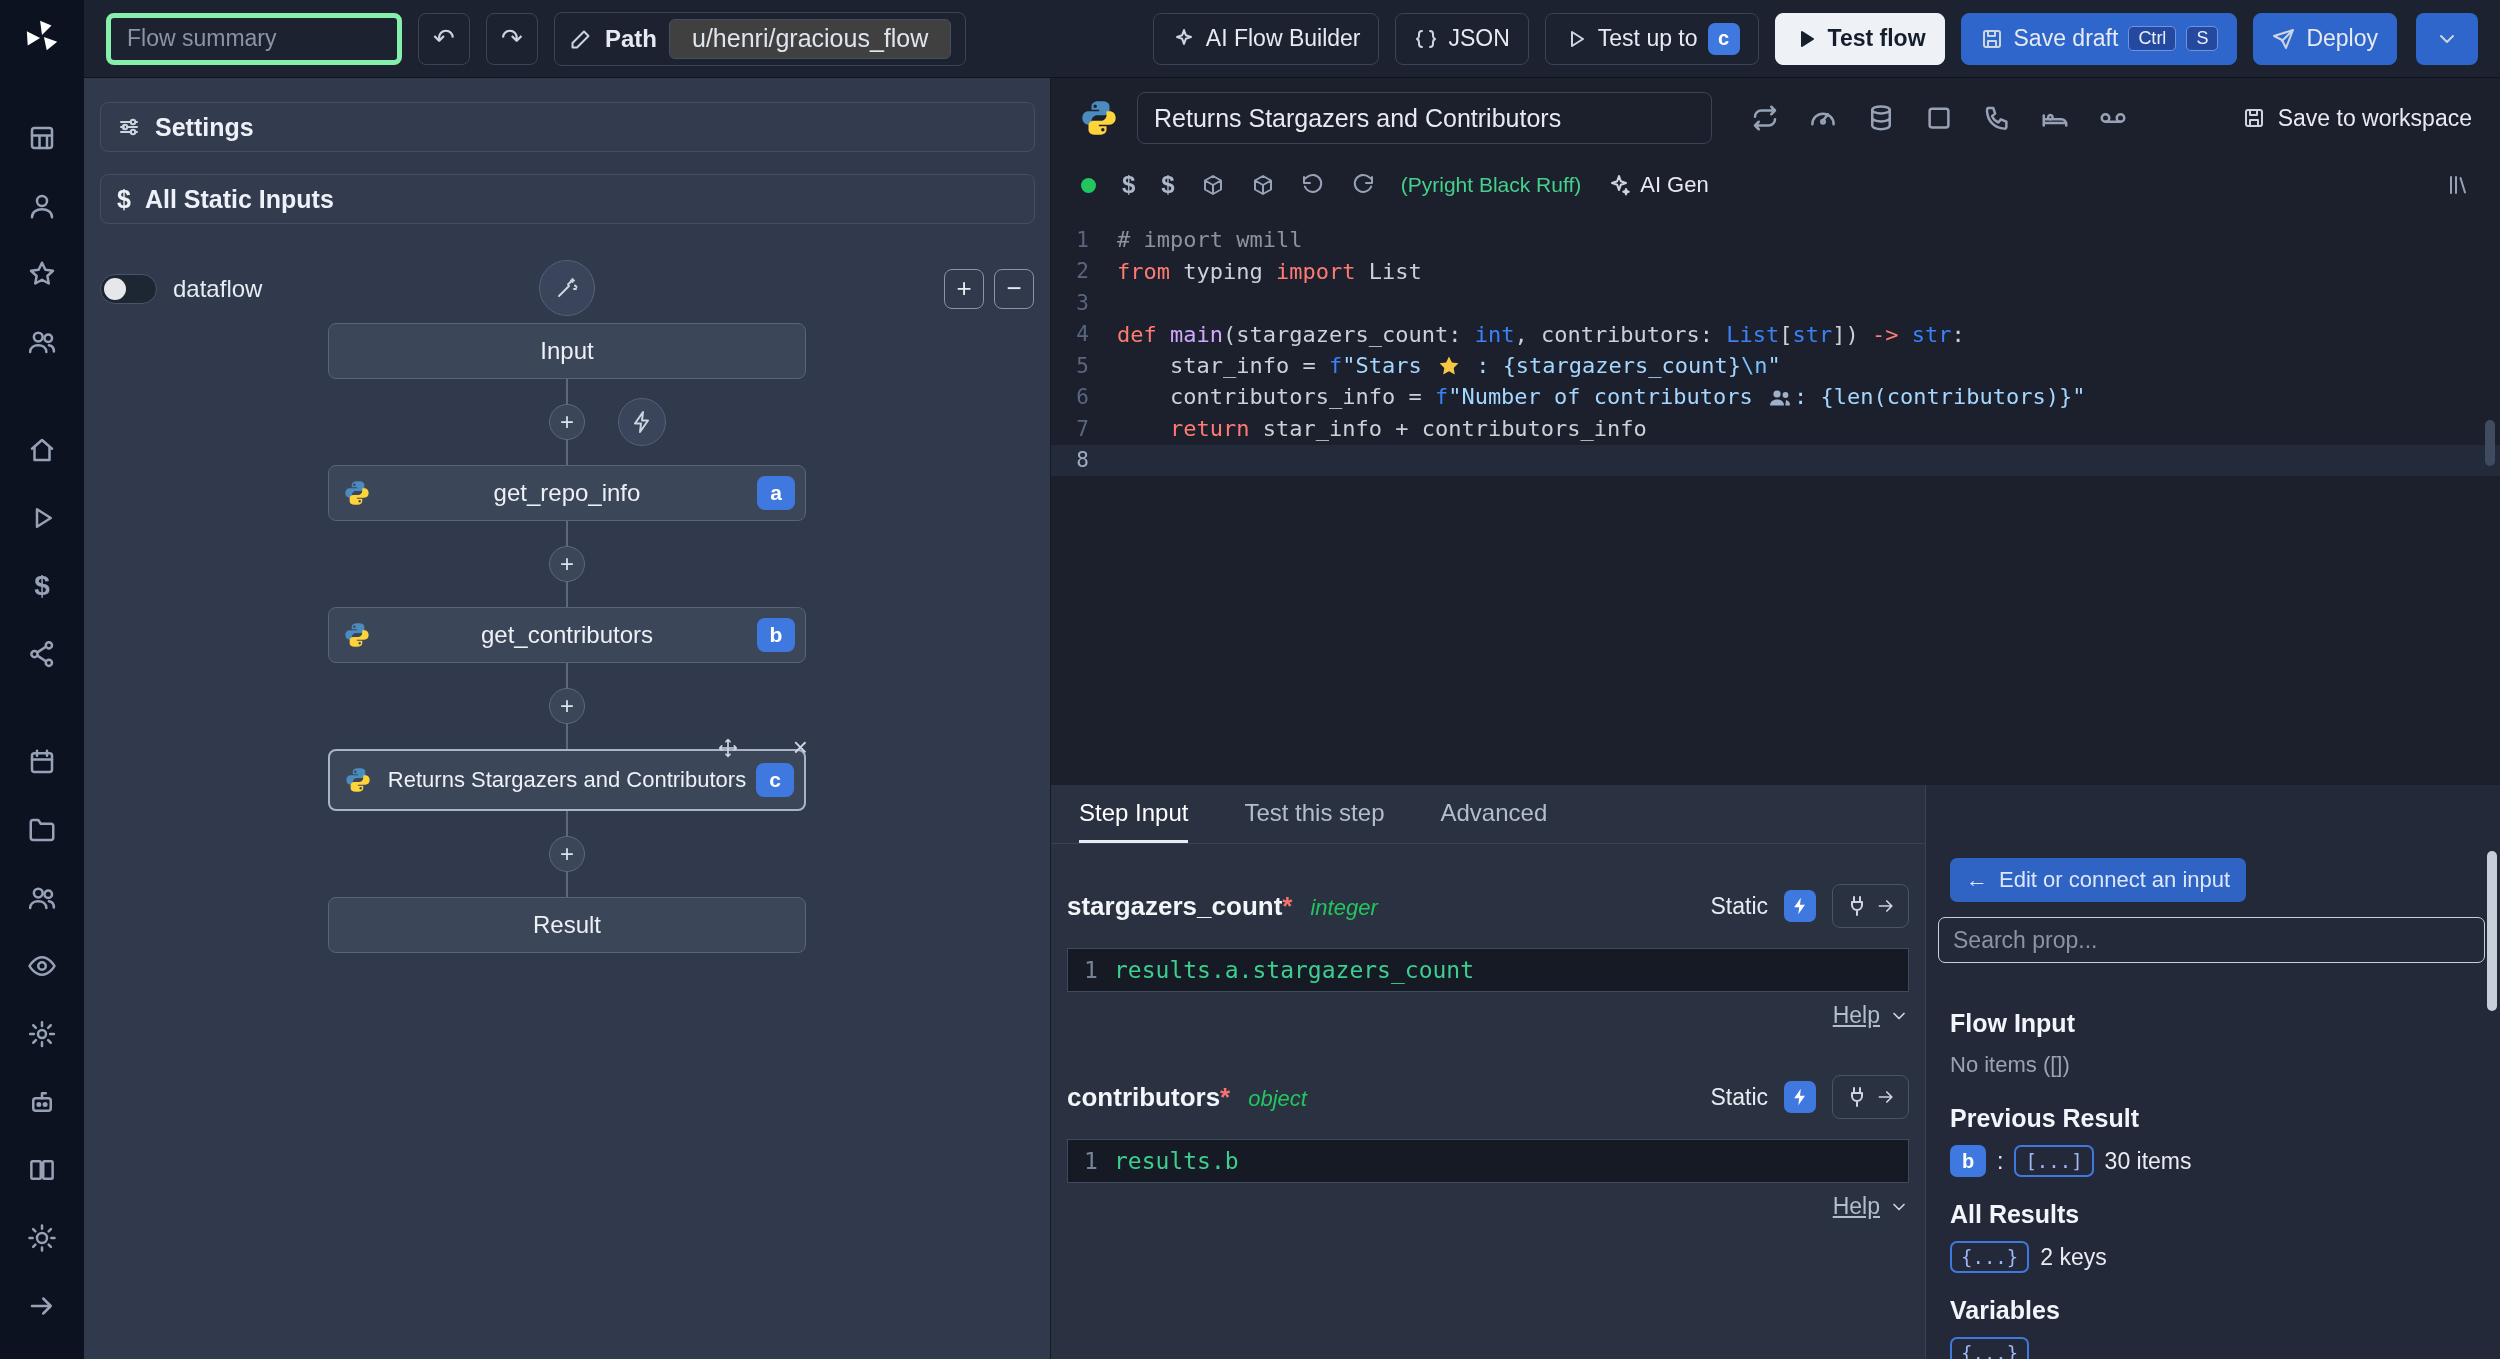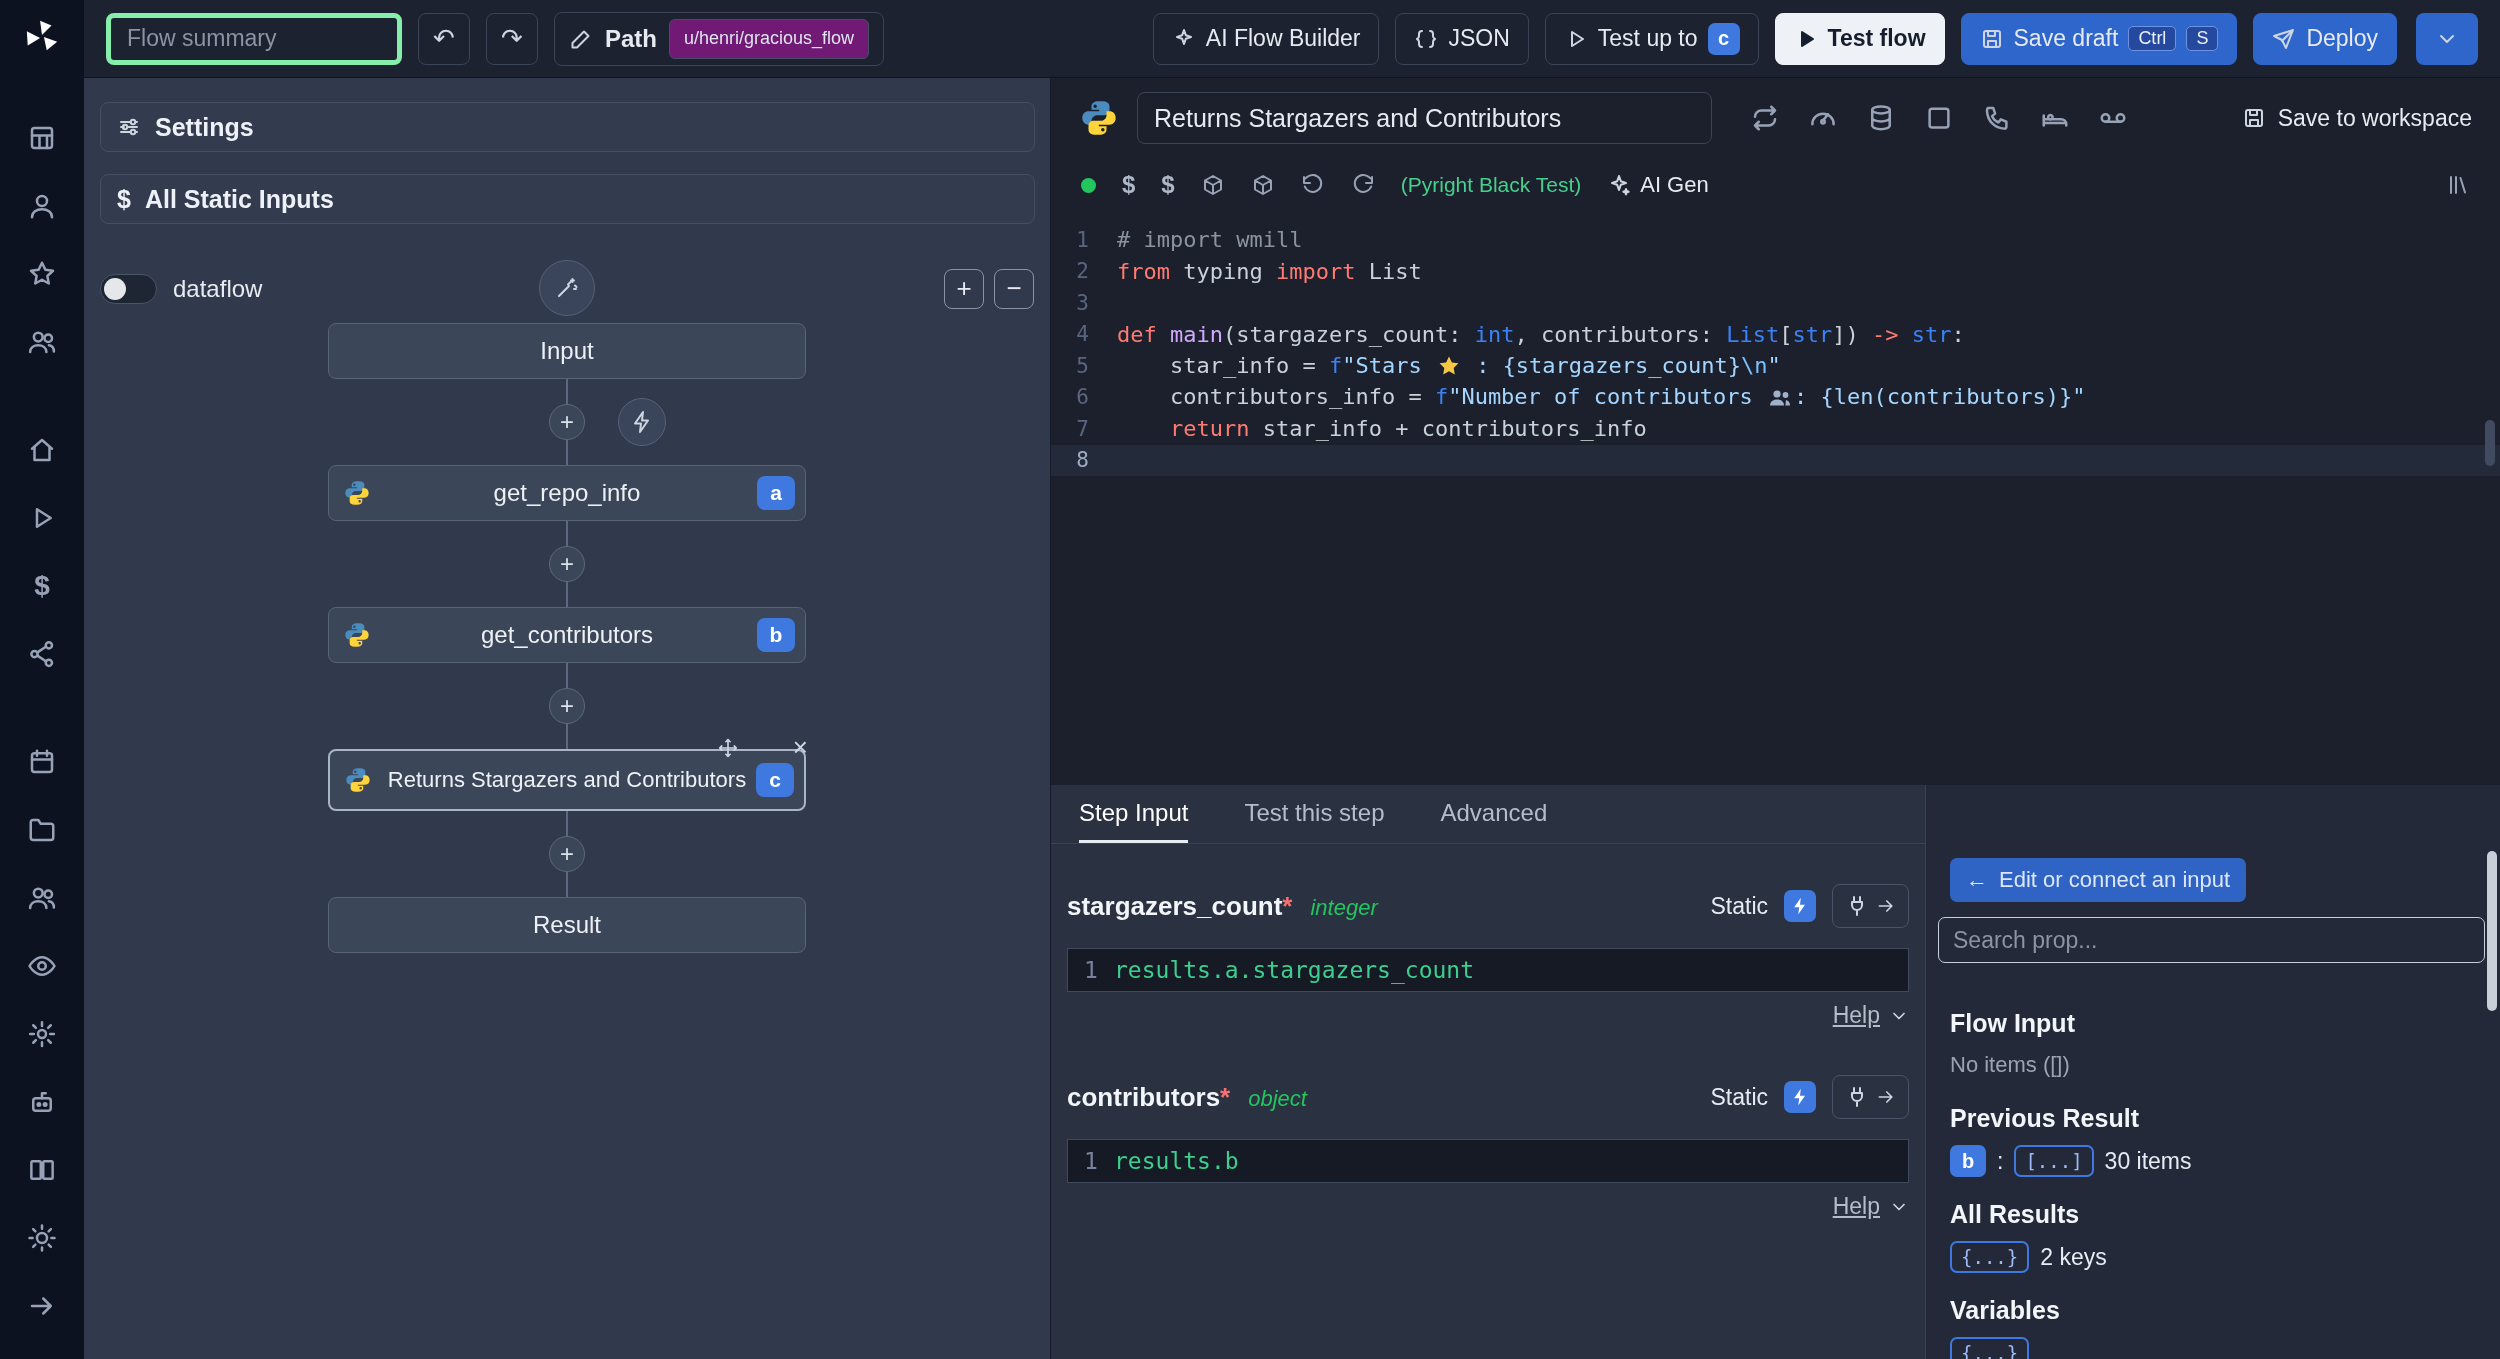--- a/index.html
+++ b/index.html
@@ -23,21 +23,21 @@
   .rail .push{margin-top:auto}
   .rail .dollar{font-size:28px;font-weight:700;color:#97a2b6}
 
   
   .topbar{grid-area:top;background:#1c2230;border-bottom:1px solid #10141f;display:flex;align-items:center;gap:16px;padding:0 22px}
   .tb-input{width:296px;height:52px;background:transparent;border:5px solid #86efac;border-radius:8px;color:#e7eaf0;font-size:23px;padding:0 16px}
   .tb-input::placeholder{color:#8b93a5}
   .sq-btn{width:52px;height:52px;border:1px solid #3b4456;border-radius:8px;background:transparent;display:flex;align-items:center;justify-content:center;color:#cdd5e1;font-size:26px;cursor:pointer}
   .path-box{height:54px;border:1px solid #3b4456;border-radius:8px;display:flex;align-items:center;gap:12px;padding:0 14px}
   .path-label{font-size:24px;font-weight:700}
-  .path-value{height:40px;border:1px solid #454f63;background:#701a75;border-radius:6px;display:flex;align-items:center;padding:0 14px;font-size:18px;color:#dfe5ee}
+  .path-value{height:40px;border:1px solid #454f63;background:#404040;border-radius:6px;display:flex;align-items:center;padding:0 22px;font-size:25px;color:#dfe5ee}
   .spacer{flex:1}
   .tbtn{height:52px;border:1px solid #3b4456;border-radius:8px;background:transparent;display:flex;align-items:center;gap:10px;padding:0 18px;font-size:23px;color:#e7eaf0;cursor:pointer;white-space:nowrap}
   .tbtn.primary{background:#2f66cc;border-color:#2f66cc}
   .tbtn.light{background:#eef1f5;border-color:#eef1f5;color:#141e2c;font-weight:600}
   .mini-badge{min-width:32px;height:32px;background:#3f79e0;border-radius:7px;color:#fff;font-weight:700;font-size:20px;display:flex;align-items:center;justify-content:center;padding:0 6px}
   .kbd{height:25px;background:#24499f;border:1px solid #6e93e0;border-radius:5px;color:#eaf0fb;font-size:18px;display:flex;align-items:center;padding:0 9px}
   .chev-btn{width:62px;height:52px;background:#2f66cc;border-radius:8px;display:flex;align-items:center;justify-content:center;cursor:pointer;margin-left:3px}
 
   
   .flow{grid-area:flow;background:#313a4c;border-right:1px solid #161b28;display:flex;flex-direction:column;padding:24px 16px 20px;min-height:0}
@@ -499,21 +499,21 @@
               <path d="M3 4v6h6"></path>
               <path d="M3.8 13.5a8.5 8.5 0 102-9.2L3 6.5"></path>
             </svg>
           </span>
         <span class="icbtn">
             <svg class="ic sm" viewBox="0 0 24 24">
               <path d="M21 4v6h-6"></path>
               <path d="M20.2 13.5a8.5 8.5 0 11-2-9.2L21 6.5"></path>
             </svg>
           </span>
-        <span class="assist">(Pyright Black Test)</span>
+        <span class="assist">(Pyright Black Ruff)</span>
         <span class="aigen">
           <svg class="ic sm lt" viewBox="0 0 24 24">
               <path d="M12 3l1.8 5.2L19 10l-5.2 1.8L12 17l-1.8-5.2L5 10l5.2-1.8zM19 16l.7 2 2 .7-2 .7-.7 2-.7-2-2-.7 2-.7z"></path>
             </svg>
           <span>AI Gen</span>
         </span>
         <span class="icbtn lib">
             <svg class="ic sm" viewBox="0 0 24 24">
               <path d="M5 4v16M10 4v16M14.5 5l4.5 14.5"></path>
             </svg>

